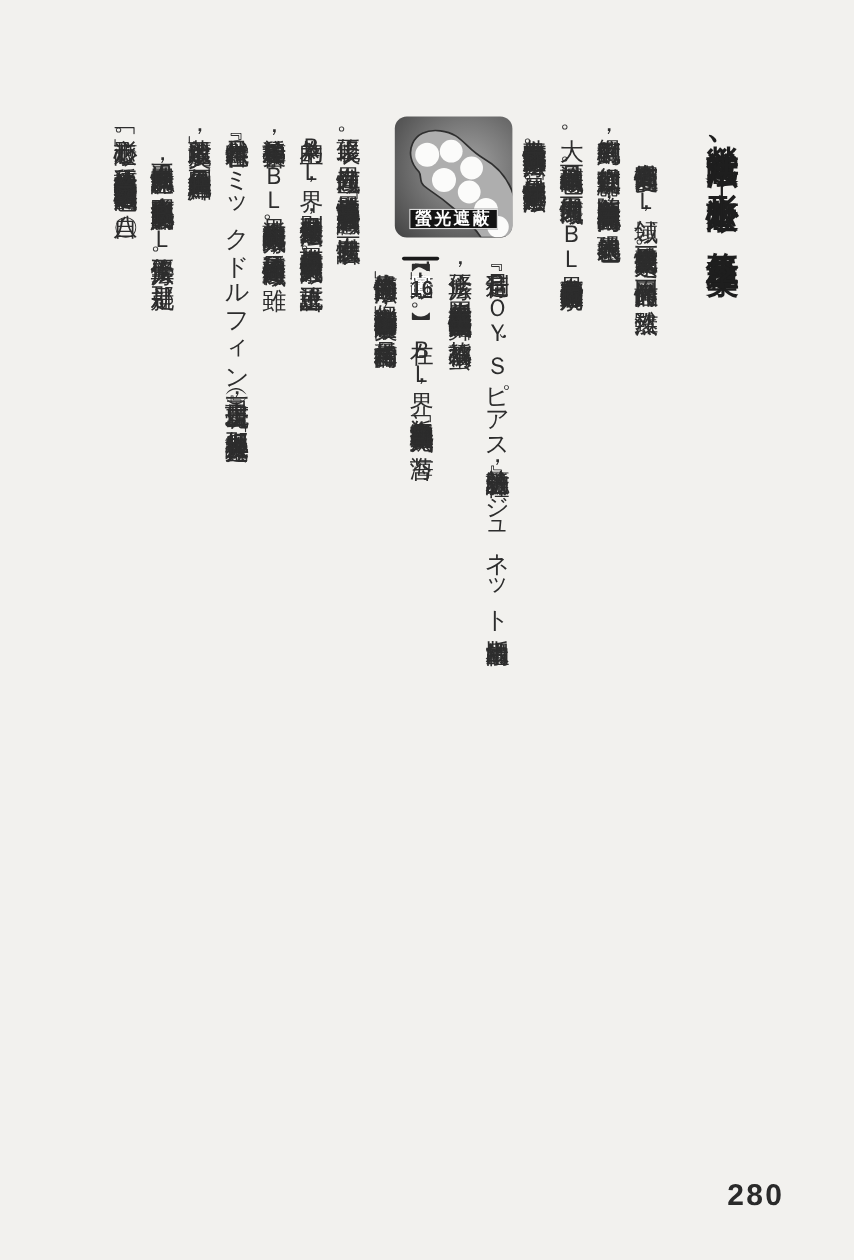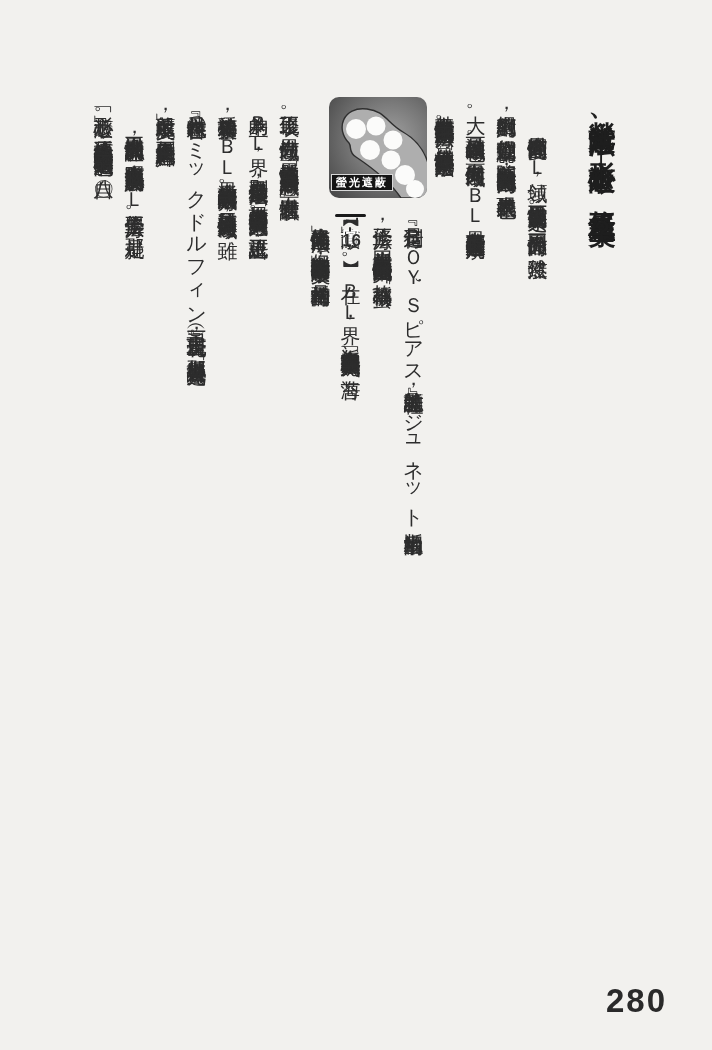--- a/index.html
+++ b/index.html
@@ -39,32 +39,32 @@
   }
   .tcy{text-combine-upright:all;}
   .figure{
     position:absolute;left:329px;top:97px;width:98px;height:101px;
     border-radius:10px;
     background:radial-gradient(circle at 62% 42%, #a2a2a2 0%, #787878 45%, #474747 95%);
     overflow:hidden;
   }
   .figure svg{position:absolute;left:0;top:0;}
   .fig-label{
-    position:absolute;left:2px;bottom:7px;
+    position:absolute;left:12px;bottom:7px;
     background:#141414;color:#ffffff;
     border:1px solid #d8d8d8;
     font-family:"Liberation Sans","DejaVu Sans",sans-serif;
-    font-size:11px;font-weight:bold;letter-spacing:2px;
+    font-size:14px;font-weight:bold;letter-spacing:2px;
     padding:1px 4px;line-height:13px;
     white-space:nowrap;
   }
   .page-number{
     position:absolute;left:606px;top:982px;
     font-family:"Liberation Sans","DejaVu Sans",sans-serif;
-    font-size:33px;font-weight:bold;letter-spacing:2px;color:#2a2a2a;
+    font-size:25px;font-weight:bold;letter-spacing:2px;color:#2a2a2a;
   }
 </style>
 </head>
 <body>
 
 <div class="vtext heading">螢光遮蔽法、心形遮蔽──修正是種美學？</div>
 
 <div class="figure">
   <svg width="98" height="101" viewBox="0 0 98 101">
     <path d="M 20,46 C 6,32 14,9 38,12 C 56,14 58,26 74,35 C 90,44 98,58 101,74 L 101,101 L 72,101 C 62,86 42,70 27,60 C 19,55 23,50 20,46 Z" fill="#aeaeae" stroke="#2f2f2f" stroke-width="1.4"></path>

